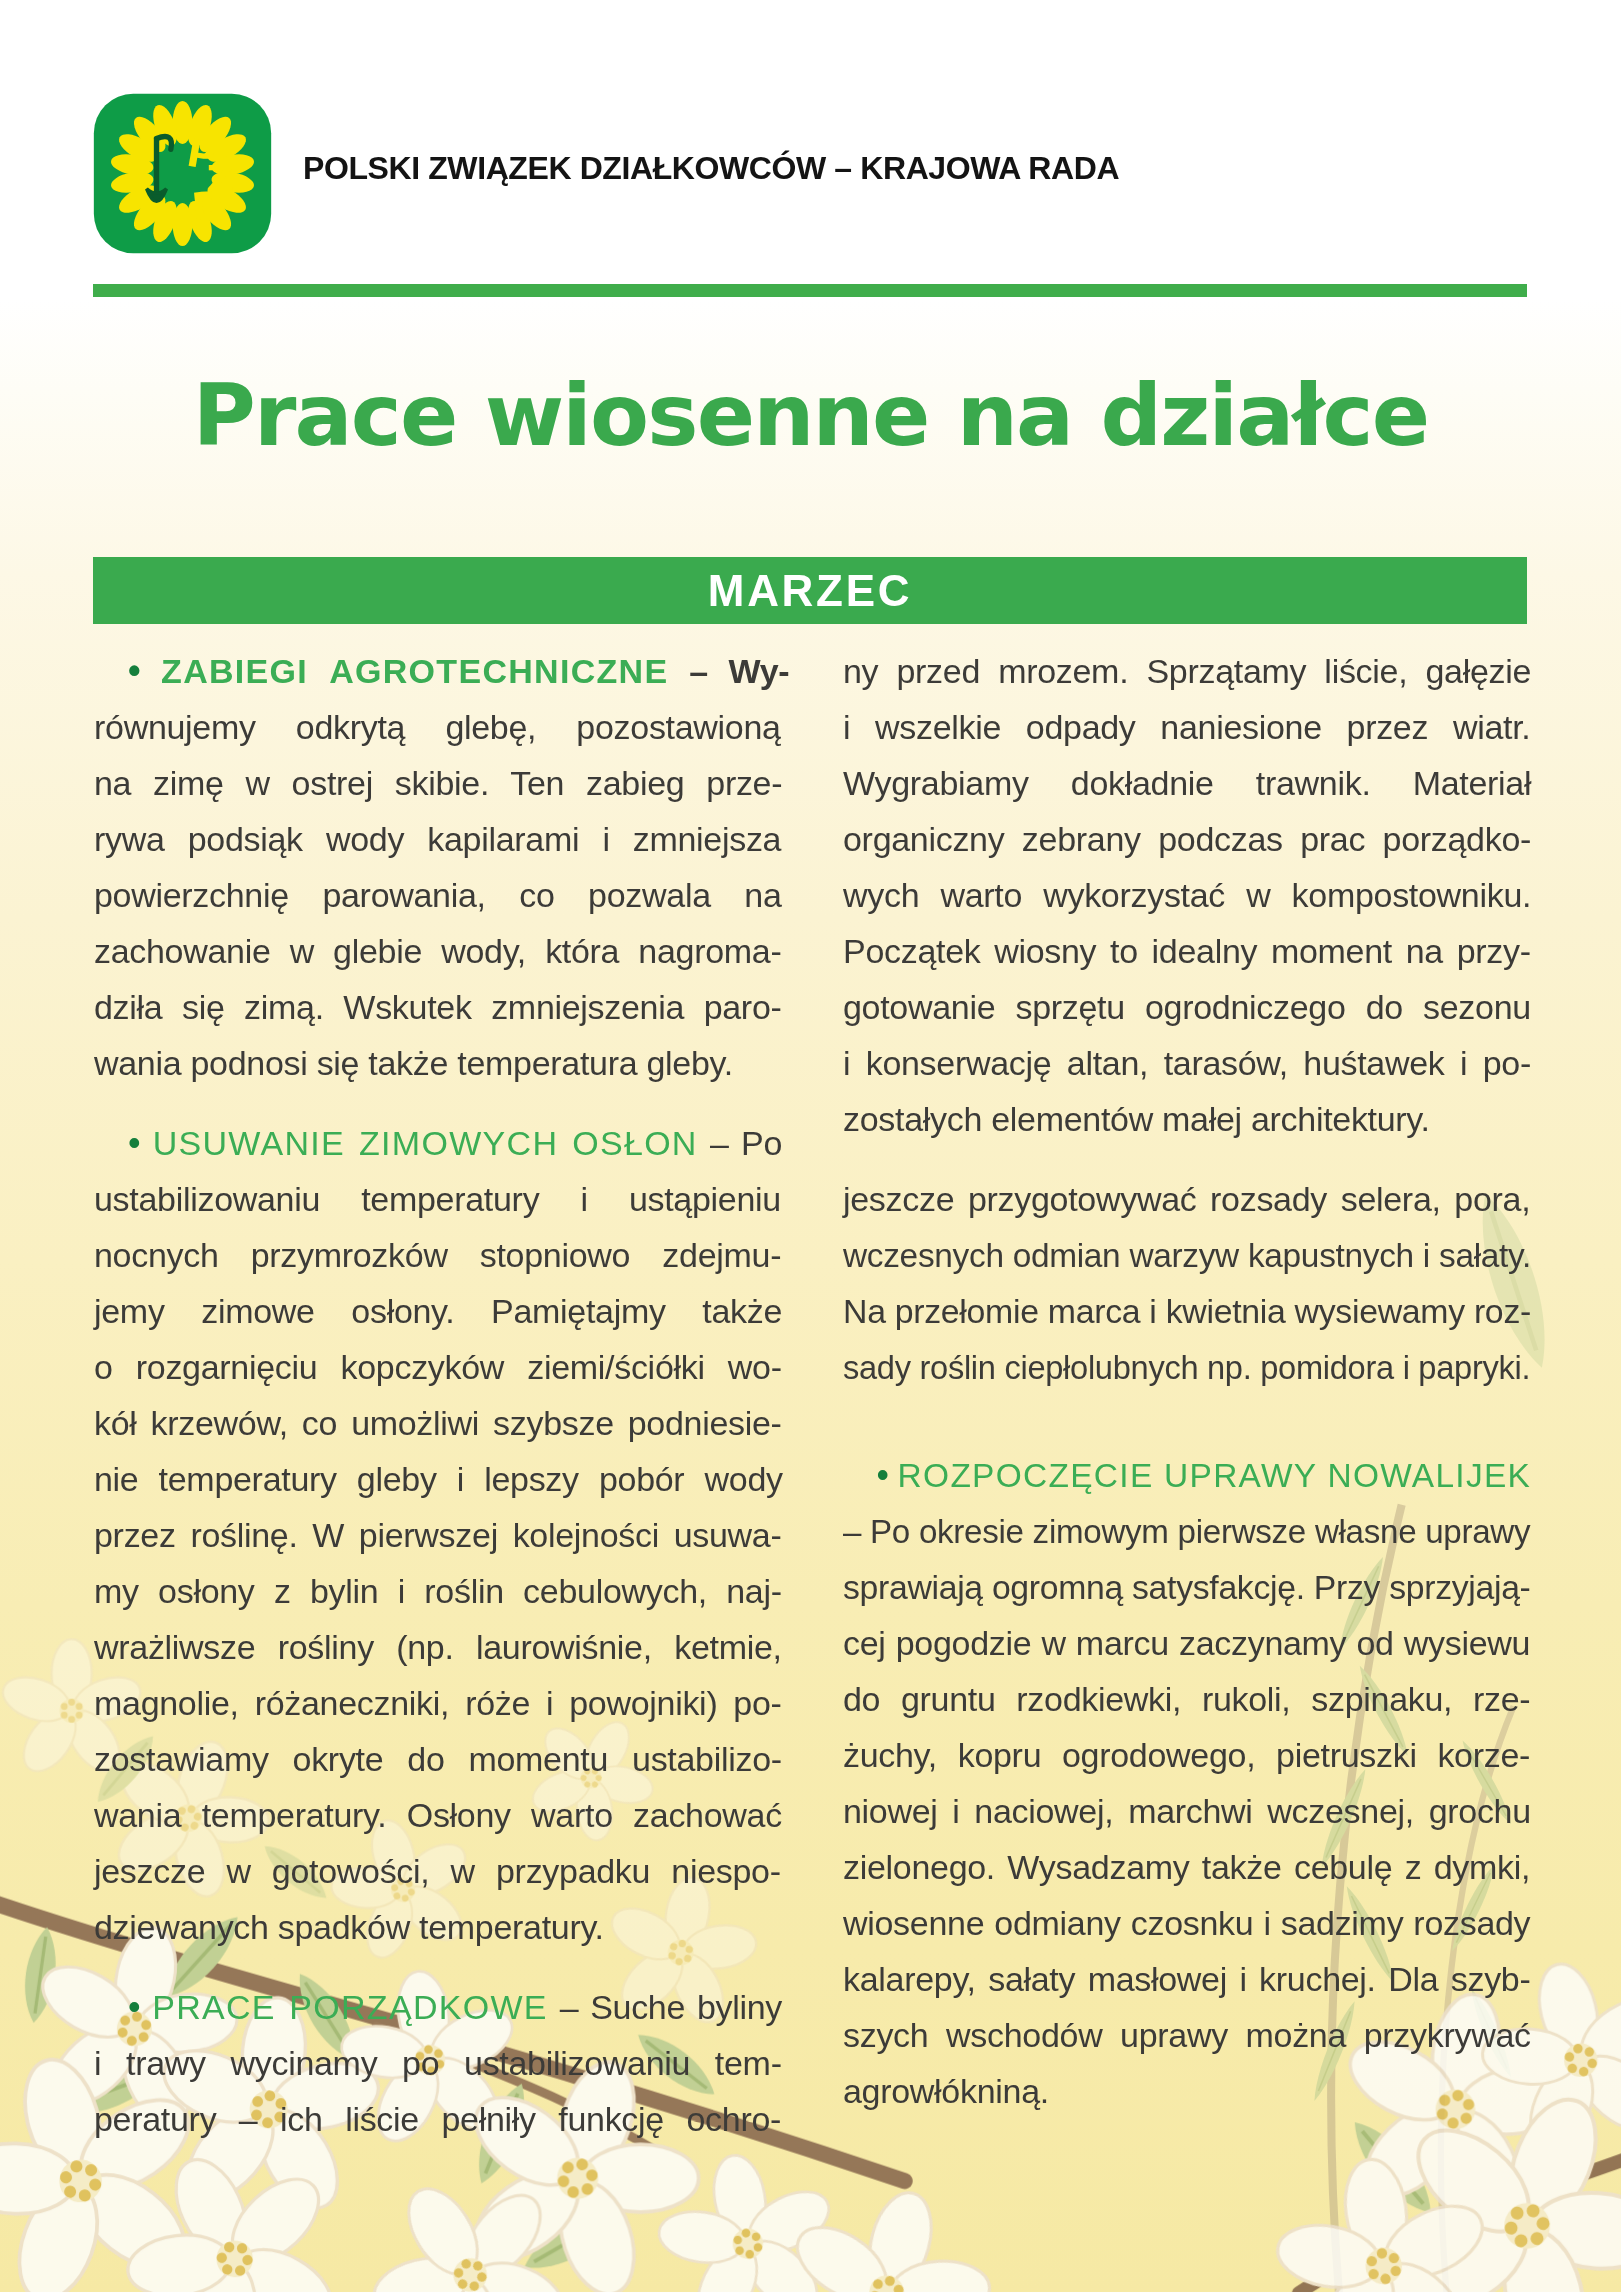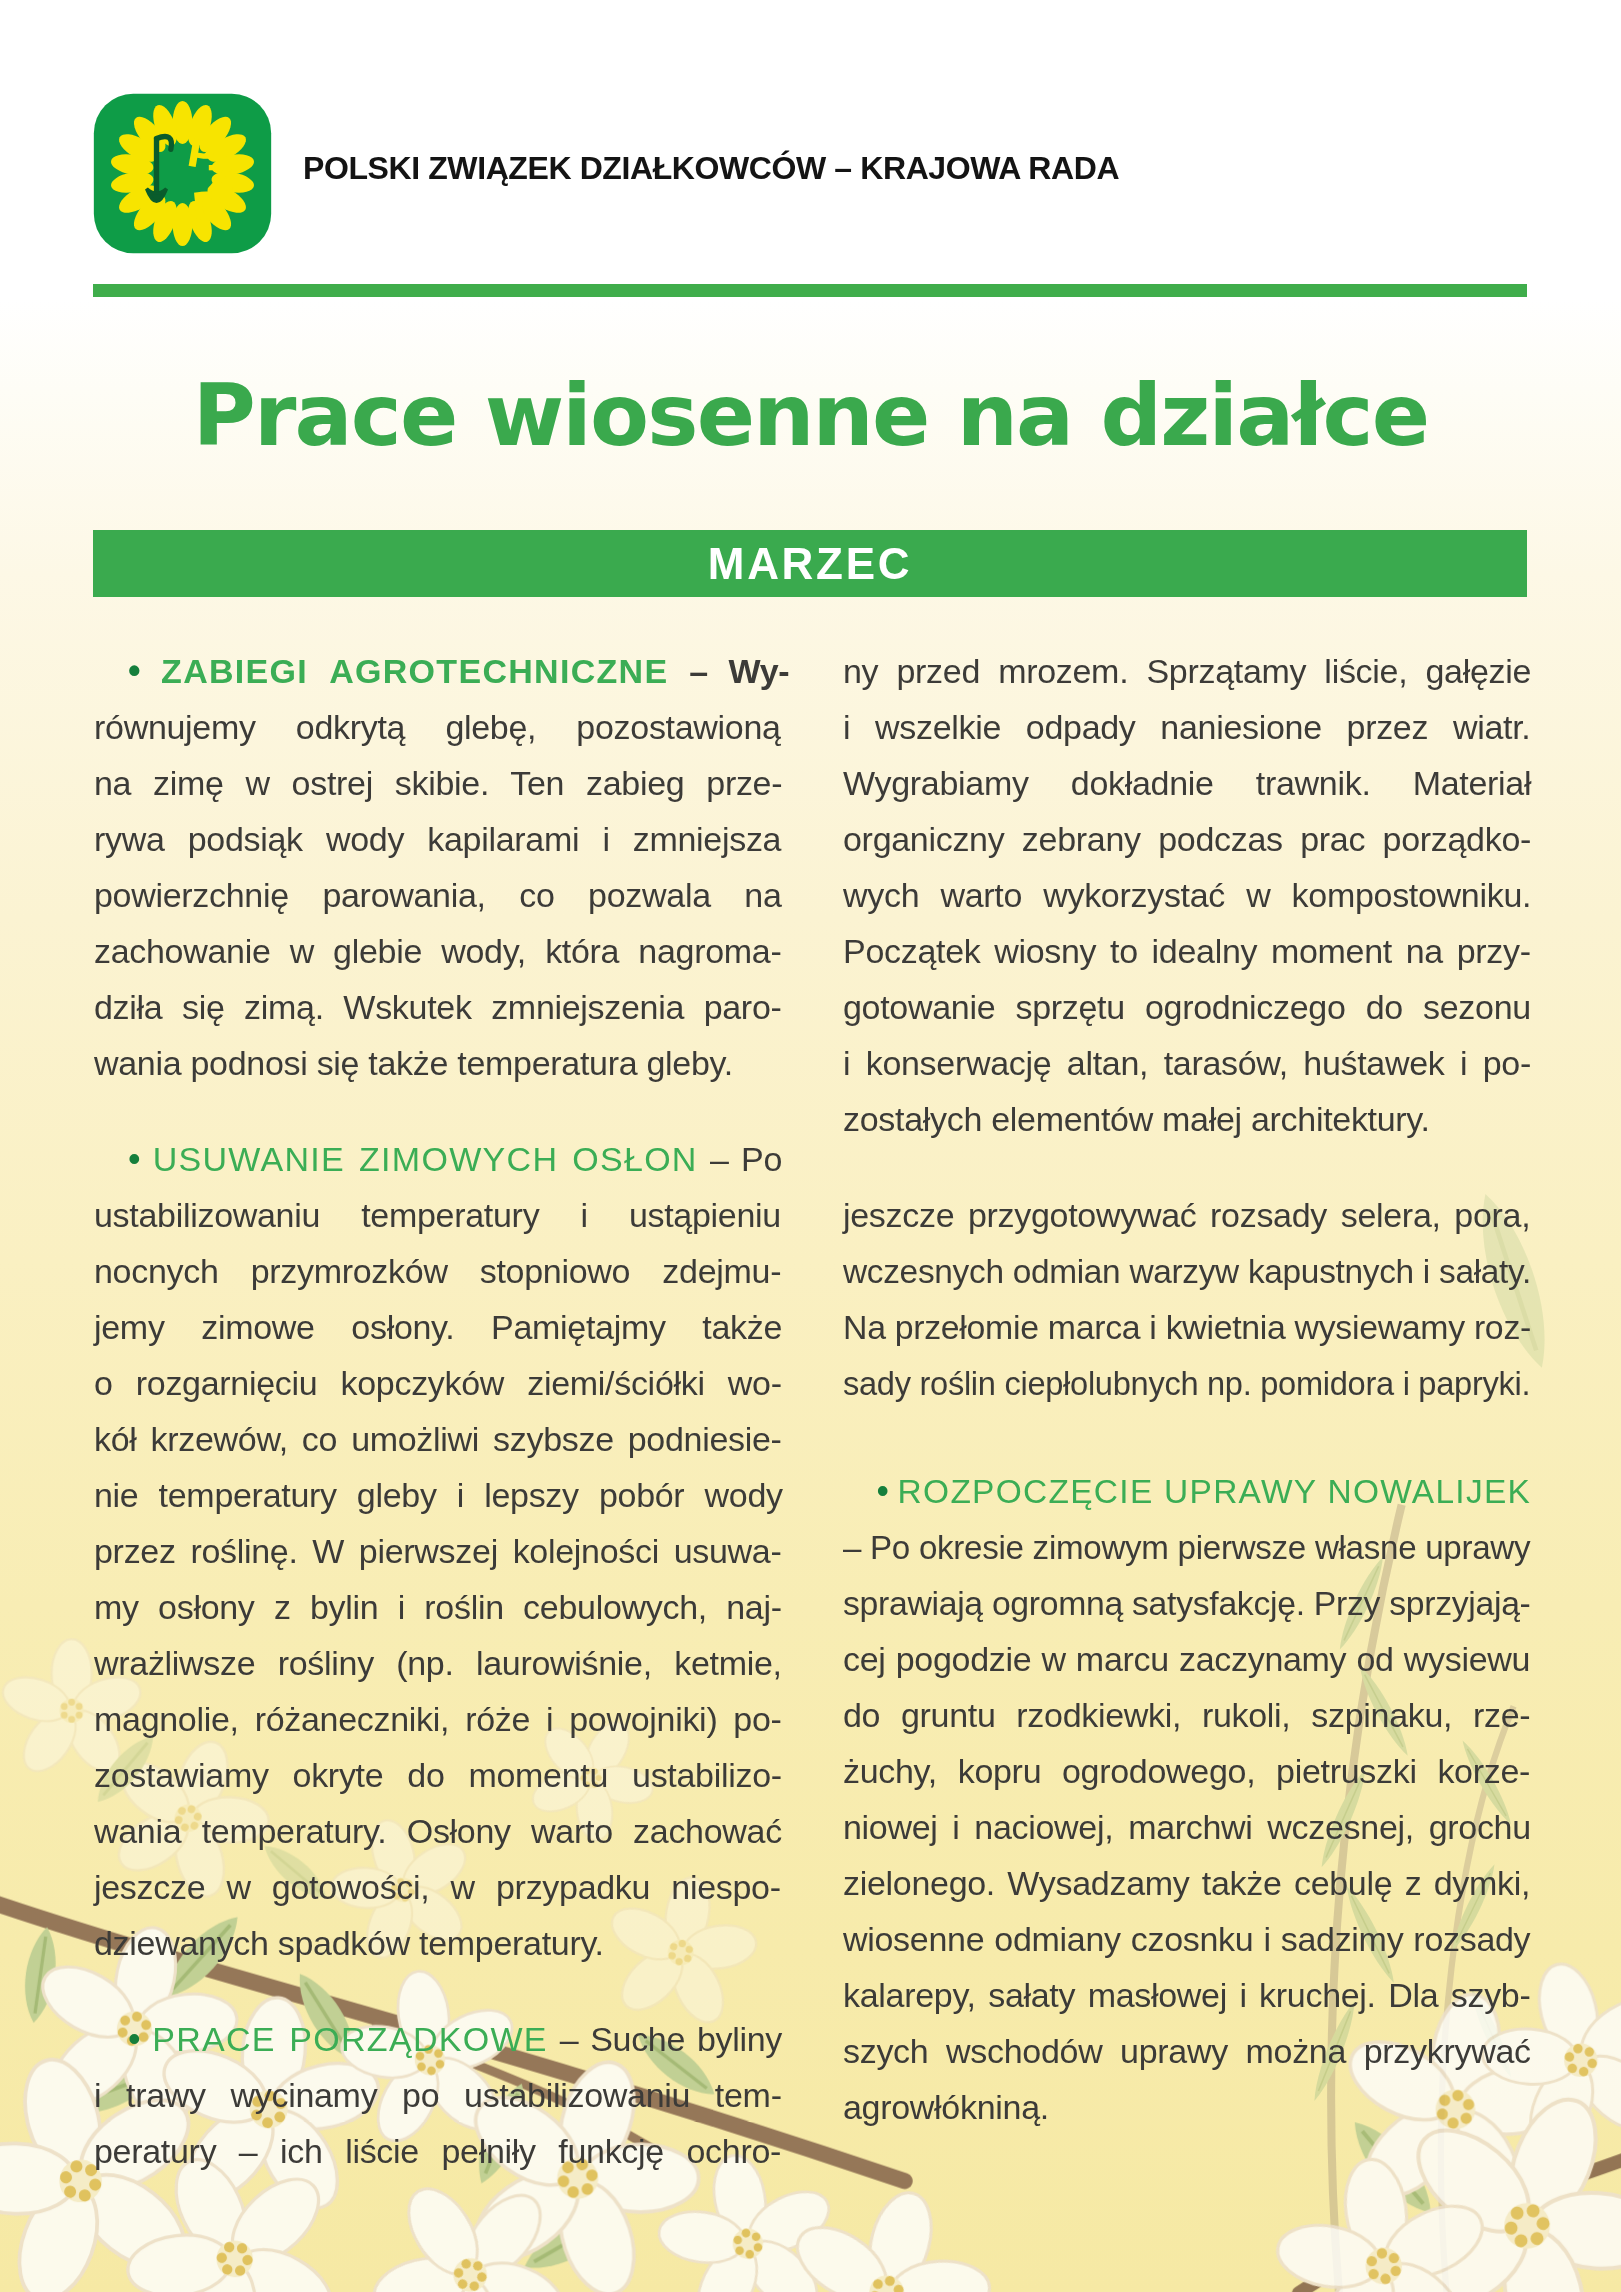--- a/index.html
+++ b/index.html
@@ -37,21 +37,21 @@
   .banner .btxt{
     display:block;line-height:67px;font-size:44px;font-weight:700;
     letter-spacing:2.7px;color:#ffffff;
   }
   .col{
     position:absolute;z-index:2;top:643px;width:690px;
     font-size:34px;color:#3c3b38;letter-spacing:-0.3px;
   }
   .col-left{left:94px;}
   .col-right{left:843px;}
-  .block + .block{margin-top:40px;}
+  .block + .block{margin-top:24px;}
   .block.gap-lg{margin-top:52px;}
   .lines{display:contents;}
   .line{
     height:56px;line-height:56px;white-space:nowrap;
     transform-origin:left center;
   }
   .line:empty{display:none;}
   .hline{padding-left:34px;}
   .bullet{color:#157f3c;font-size:36px;}
   .h{color:#3bad55;letter-spacing:1.3px;}
@@ -185,21 +185,21 @@
         <text x="128" y="112">Z</text>
         <text x="112" y="142" transform="rotate(-6 124 130)">D</text>
       </g>
     </svg>
   </div>
   <div class="hdr org" style="position:absolute;">POLSKI ZWIĄZEK DZIAŁKOWCÓW – KRAJOWA RADA</div>
   <div class="hdr rule" style="position:absolute;"></div>
 
   <div class="hdr title" style="position:absolute;">Prace wiosenne na działce</div>
 
-  <div class="hdr banner" style="position:absolute;">
+  <div class="hdr banner" style="position:absolute;margin-top:27px;">
     <span class="btxt">MARZEC</span>
   </div>
 
   <div class="col col-left">
     <div class="block">
       <div class="line jline hline" style="word-spacing: 11.6px; font-weight: bold;"><span class="bullet">•</span> <span class="h">ZABIEGI AGROTECHNICZNE</span> <span class="r">– Wy-</span></div>
       <div class="lines"><div class="line jline" style="word-spacing: 31px;">równujemy odkrytą glebę, pozostawioną</div><div class="line jline" style="word-spacing: 12.7px;">na zimę w ostrej skibie. Ten zabieg prze-</div><div class="line jline" style="word-spacing: 14px;">rywa podsiąk wody kapilarami i zmniejsza</div><div class="line jline" style="word-spacing: 24.4px;">powierzchnię parowania, co pozwala na</div><div class="line jline" style="word-spacing: 10px;">zachowanie w glebie wody, która nagroma-</div><div class="line jline" style="word-spacing: 10.4px;">dziła się zimą. Wskutek zmniejszenia paro-</div></div>
       <div class="line lline" style="">wania podnosi się także temperatura gleby.</div>
     </div>
     <div class="block">

